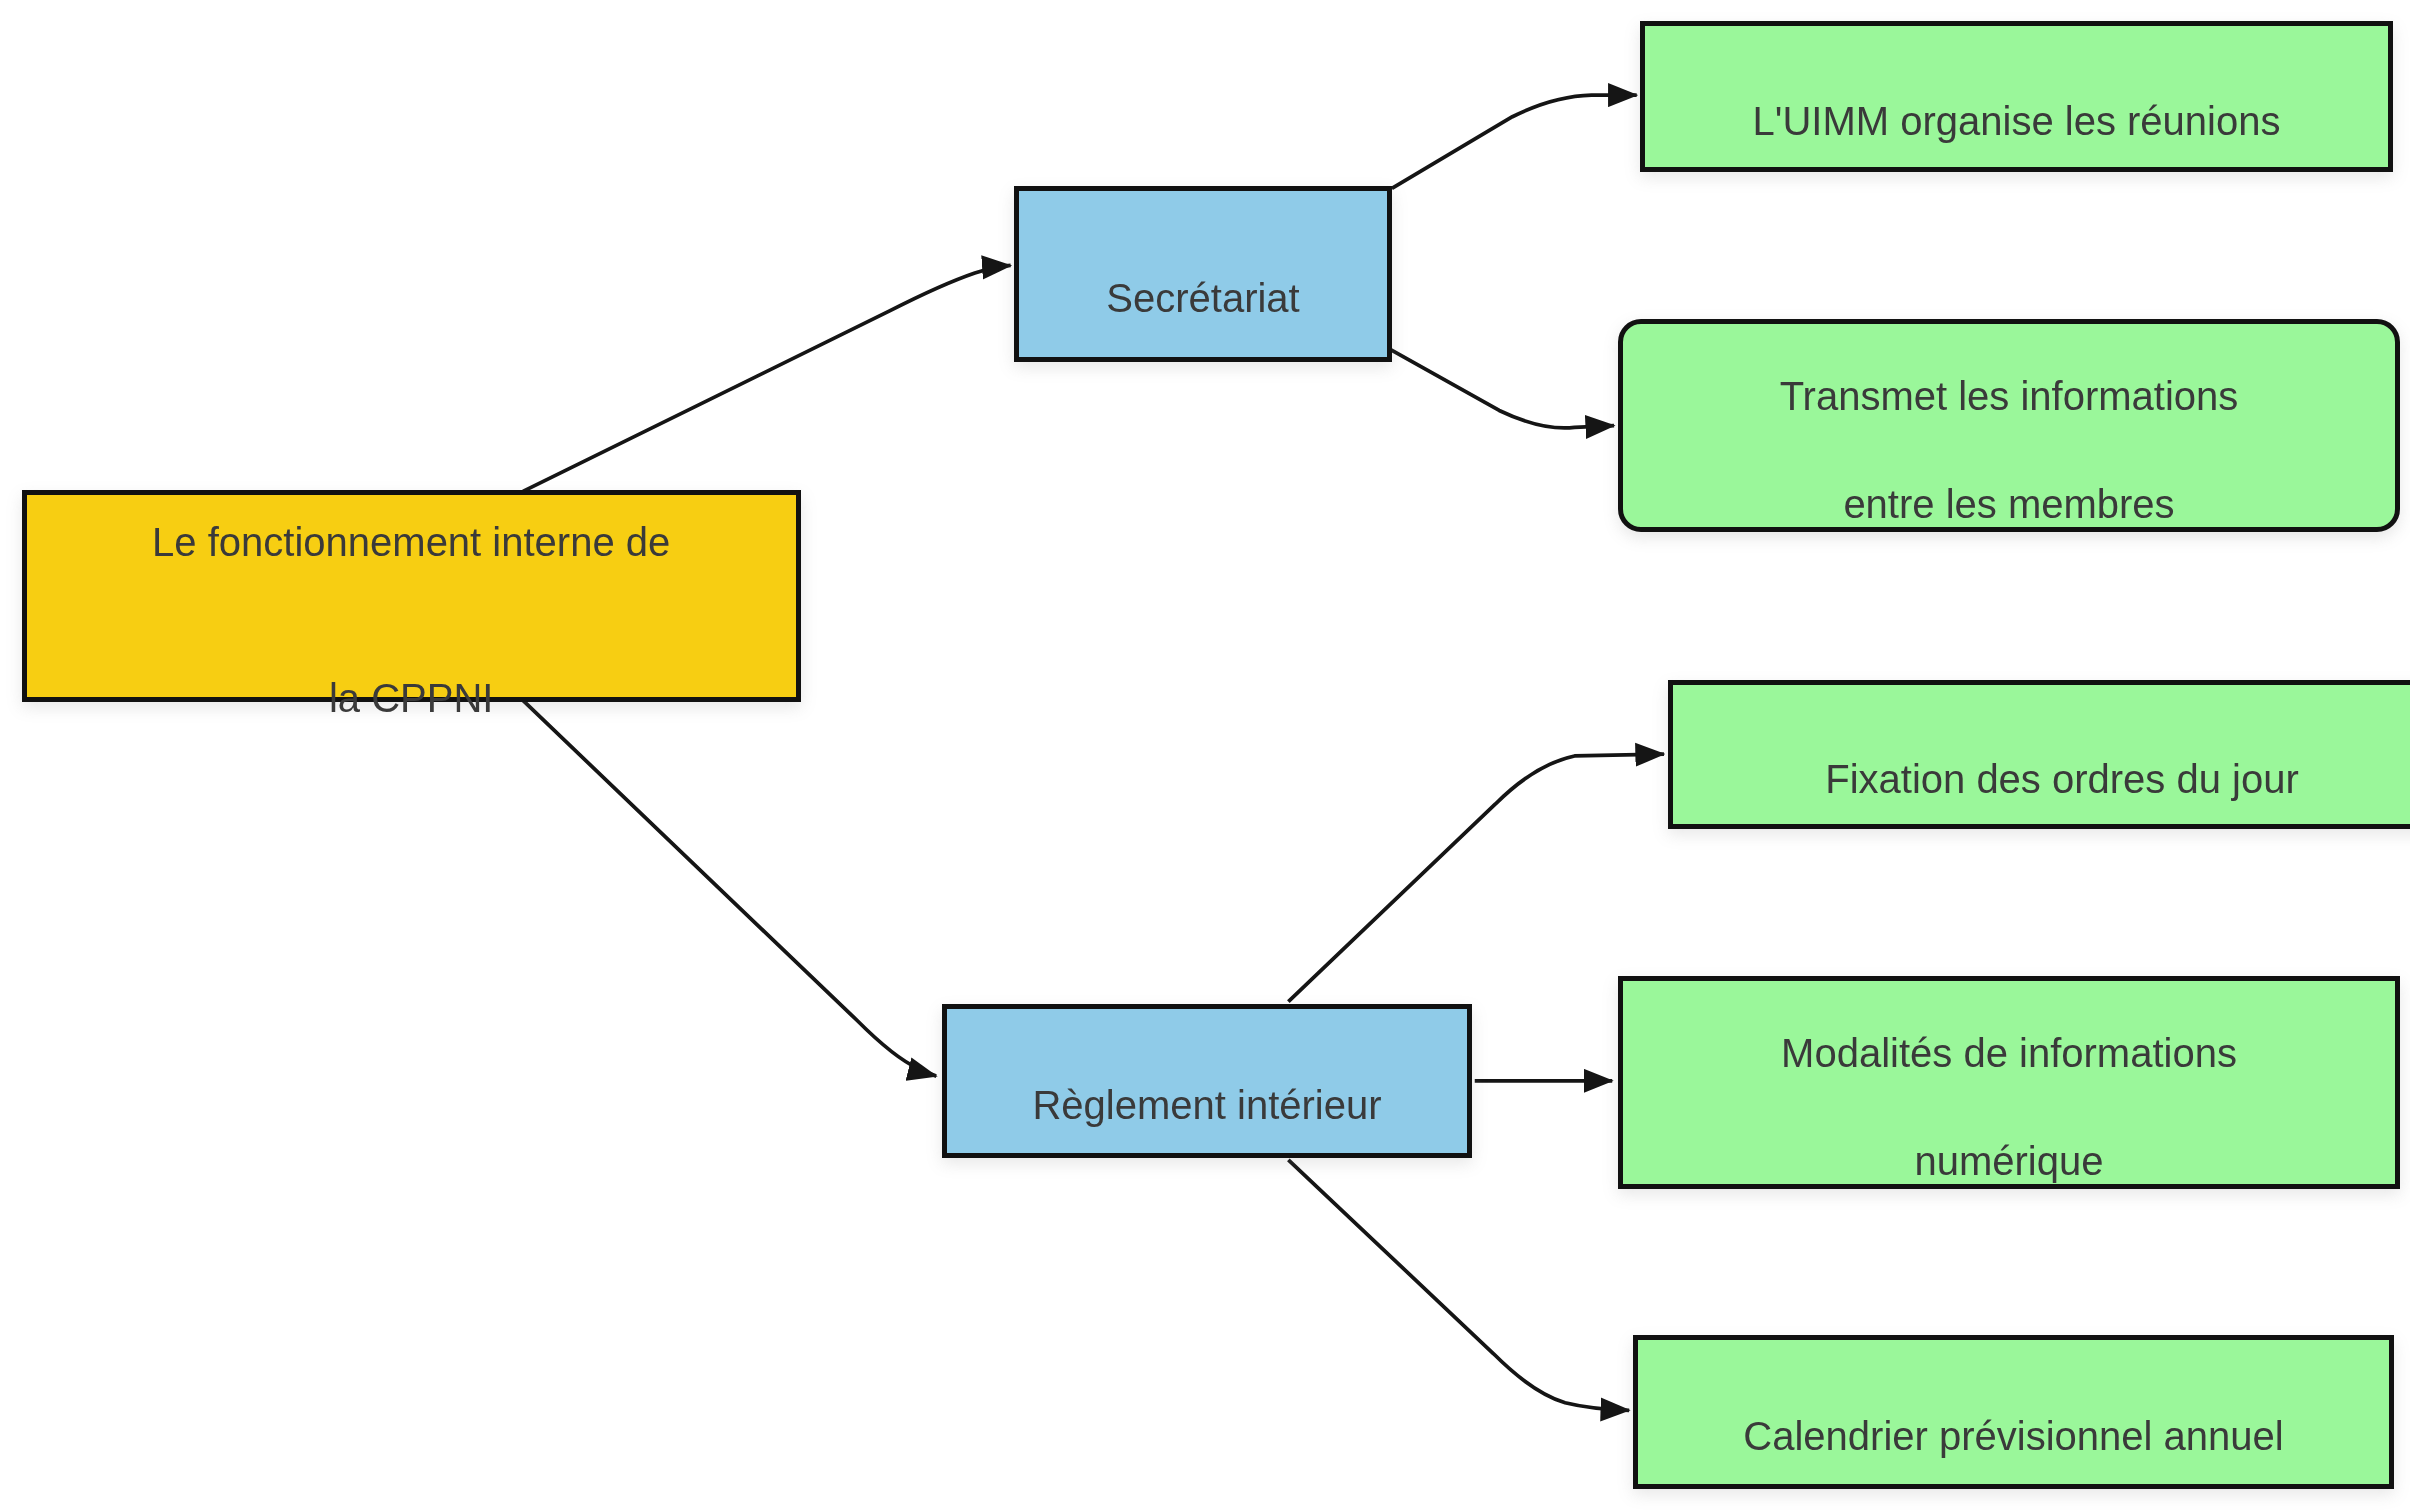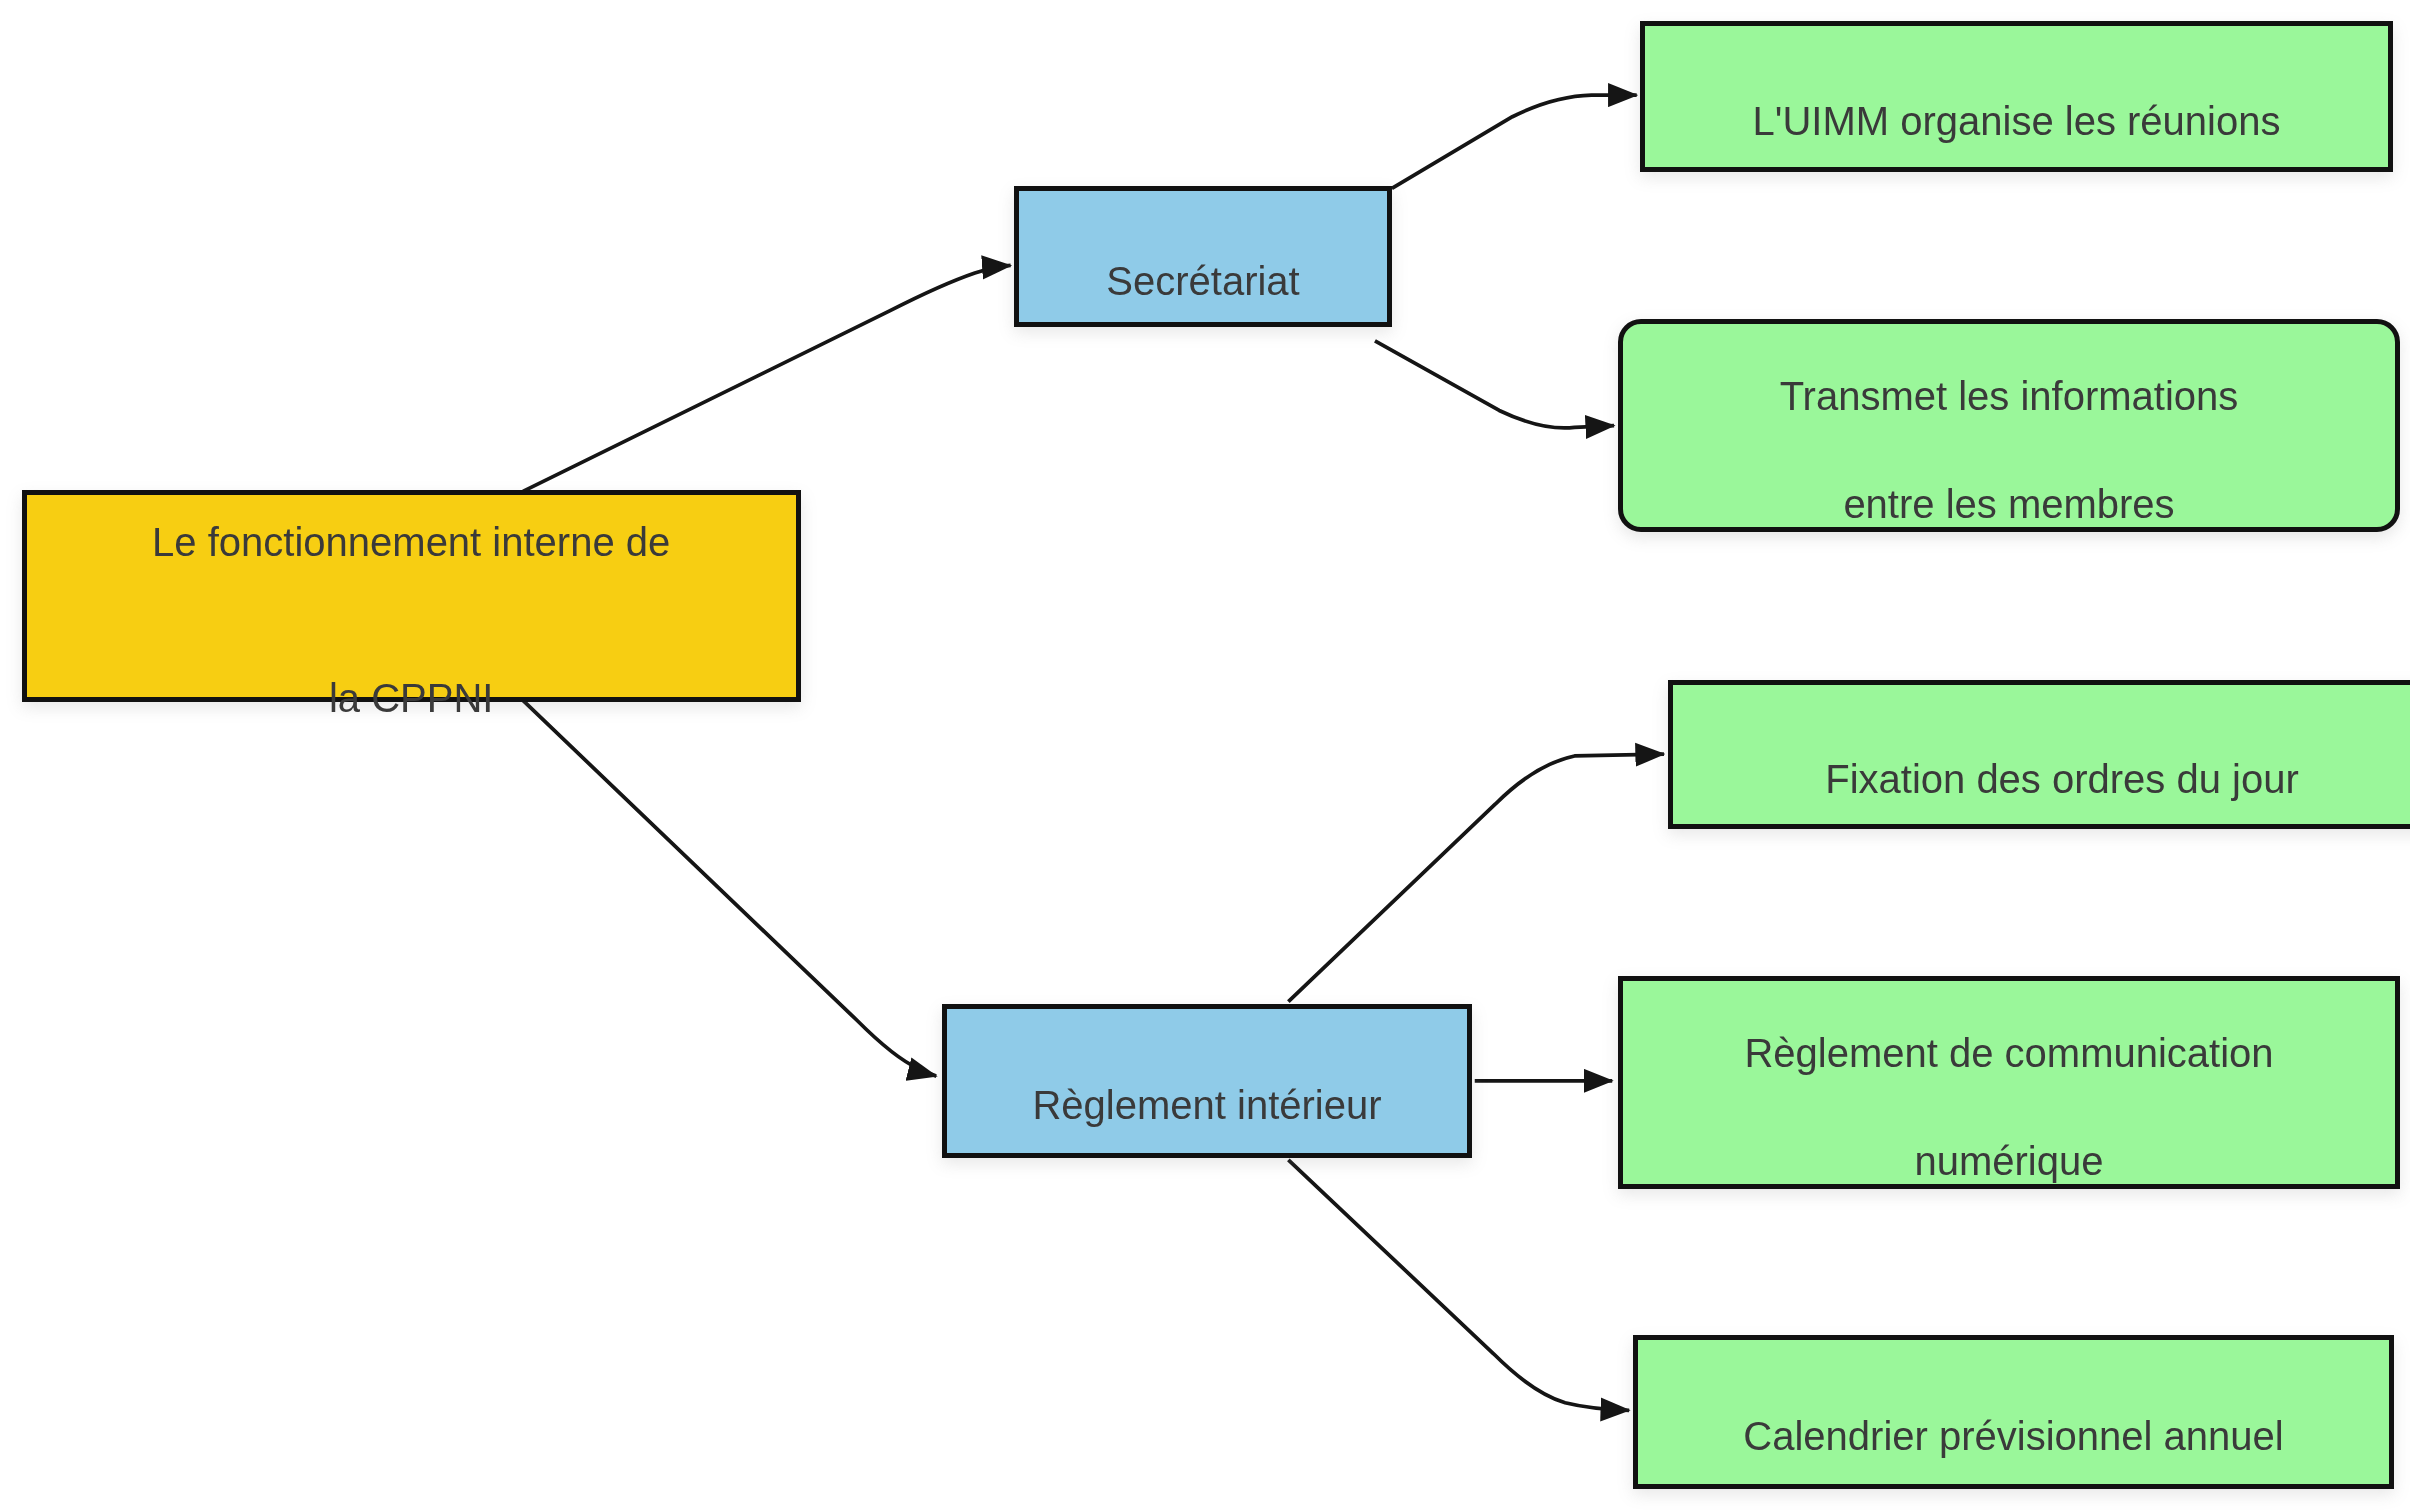--- a/index.html
+++ b/index.html
@@ -32,21 +32,21 @@
     text-align: center;
     color: #3a3a3a;
     font-size: 40px;
     line-height: 60px;
     box-shadow: 0 5.6px 15px rgba(120,120,120,0.18);
   }
   .node .label-line { display: block; white-space: nowrap; margin-top: 48px; }
 
   
   .node-root       { left: 21.7px;   top: 490px;  width: 779px; height: 212px; }
-  .node-secretariat{ left: 1014px; top: 186px;  width: 378px; height: 141px; }
+  .node-secretariat{ left: 1014px; top: 186px;  width: 378px; height: 176px; }
   .node-reglement  { left: 942px; top: 1004px; width: 530px; height: 154px; }
   .node-uimm       { left: 1640px; top: 21px;   width: 753px; height: 151px; }
   .node-transmet   { left: 1618px; top: 319px;  width: 782px; height: 213px; border-radius: 23px; }
   .node-fixation   { left: 1668px; top: 680px;  width: 788px; height: 149px; }
   .node-modalites  { left: 1618px; top: 976px; width: 782px; height: 213px; }
   .node-calendrier { left: 1633px; top: 1335px; width: 761px; height: 154px; }
 
   .edge {
     fill: none;
     stroke: #151515;
@@ -95,21 +95,21 @@
   <div class="node node-transmet" style="background-color: rgb(154, 247, 154);">
     <span class="label-line">Transmet les informations</span>
     <span class="label-line">entre les membres</span>
   </div>
 
   <div class="node node-fixation" style="background-color: rgb(154, 247, 154);">
     <span class="label-line">Fixation des ordres du jour</span>
   </div>
 
   <div class="node node-modalites" style="background-color: rgb(154, 247, 154);">
-    <span class="label-line">Règlement de communication</span>
+    <span class="label-line">Modalités de informations</span>
     <span class="label-line">numérique</span>
   </div>
 
   <div class="node node-calendrier" style="background-color: rgb(154, 247, 154);">
     <span class="label-line">Calendrier prévisionnel annuel</span>
   </div>
 
 </div>
 
 

